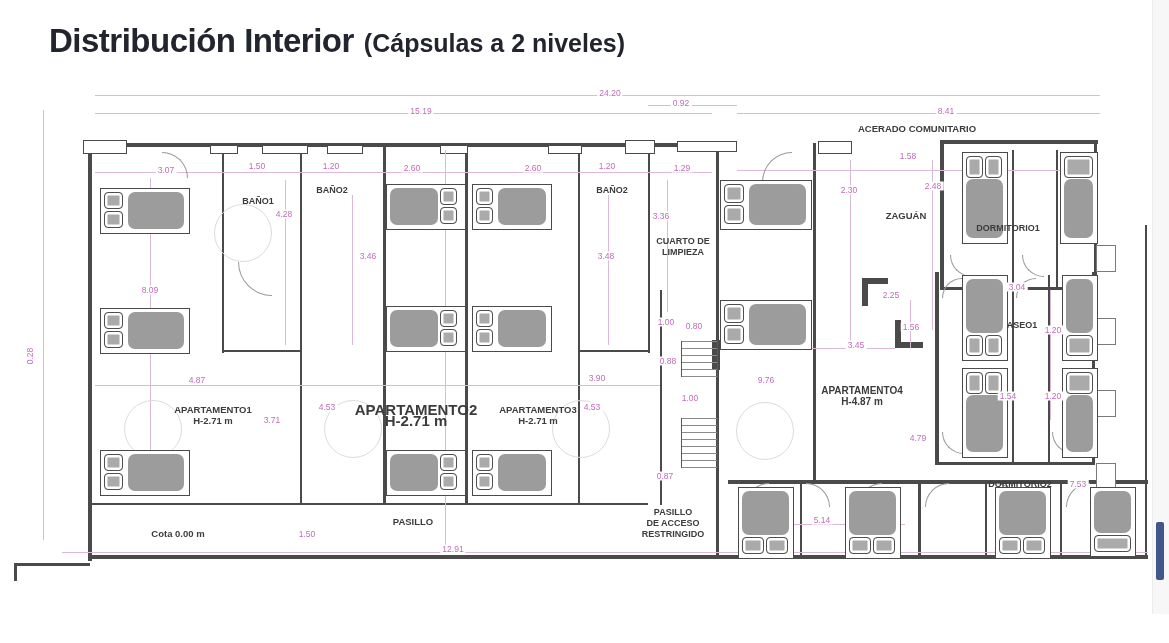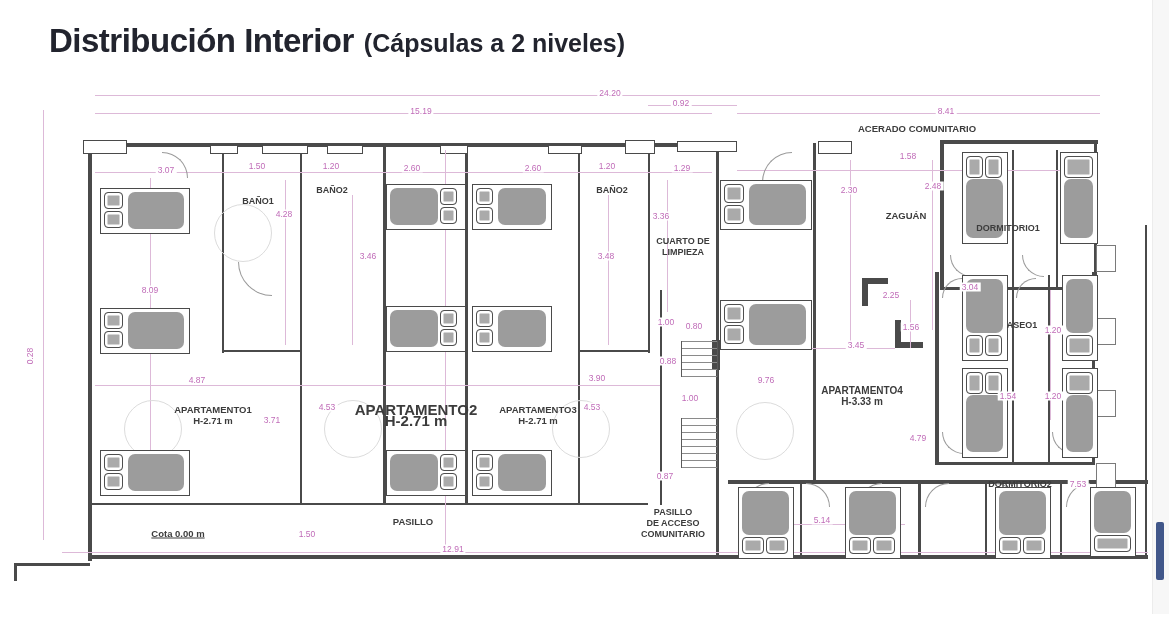--- a/index.html
+++ b/index.html
@@ -269,40 +269,40 @@
       <div class="room-label" style="left: 416px; top: 415px; font-size: 15px;">
         <div>APARTAMENTO2</div>
         <div>H-2.71 m</div>
       </div>
       <div class="room-label" style="left: 538px; top: 415px; font-size: 9.5px;">
         <div>APARTAMENTO3</div>
         <div>H-2.71 m</div>
       </div>
       <div class="room-label" style="left: 862px; top: 396px; font-size: 10px;">
         <div>APARTAMENTO4</div>
-        <div>H-3.33 m</div>
+        <div>H-4.87 m</div>
       </div>
       <div class="room-label" style="left: 1008px; top: 228px; font-size: 9px;">
         <div>DORMITORIO1</div>
       </div>
       <div class="room-label" style="left: 1022px; top: 325px; font-size: 9px;">
         <div>ASEO1</div>
       </div>
       <div class="room-label" style="left: 1020px; top: 484px; font-size: 9px;">
         <div>DORMITORIO2</div>
       </div>
       <div class="room-label" style="left: 413px; top: 521px; font-size: 9.5px;">
         <div>PASILLO</div>
       </div>
       <div class="room-label" style="left: 673px; top: 523px; font-size: 9px;">
         <div>PASILLO</div>
         <div>DE ACCESO</div>
-        <div>COMUNITARIO</div>
-      </div>
-      <div class="room-label" style="left: 178px; top: 533px; font-size: 9.5px; text-decoration: underline;">
+        <div>RESTRINGIDO</div>
+      </div>
+      <div class="room-label" style="left: 178px; top: 533px; font-size: 9.5px;">
         <div>Cota 0.00 m</div>
       </div>
       <div class="dim" style="left: 610px; top: 93px;">24.20</div>
       <div class="dim" style="left: 421px; top: 111px;">15.19</div>
       <div class="dim" style="left: 681px; top: 103px;">0.92</div>
       <div class="dim" style="left: 946px; top: 111px;">8.41</div>
       <div class="dim" style="left: 166px; top: 170px;">3.07</div>
       <div class="dim" style="left: 257px; top: 166px;">1.50</div>
       <div class="dim" style="left: 331px; top: 166px;">1.20</div>
       <div class="dim" style="left: 412px; top: 168px;">2.60</div>
@@ -311,21 +311,21 @@
       <div class="dim" style="left: 682px; top: 168px;">1.29</div>
       <div class="dim" style="left: 908px; top: 156px;">1.58</div>
       <div class="dim" style="left: 849px; top: 190px;">2.30</div>
       <div class="dim" style="left: 933px; top: 186px;">2.48</div>
       <div class="dim" style="left: 284px; top: 214px;">4.28</div>
       <div class="dim" style="left: 661px; top: 216px;">3.36</div>
       <div class="dim" style="left: 368px; top: 256px;">3.46</div>
       <div class="dim" style="left: 606px; top: 256px;">3.48</div>
       <div class="dim" style="left: 150px; top: 290px;">8.09</div>
       <div class="dim" style="left: 891px; top: 295px;">2.25</div>
-      <div class="dim" style="left: 970px; top: 287px;">3.04</div>
+      <div class="dim" style="left: 1017px; top: 287px;">3.04</div>
       <div class="dim" style="left: 666px; top: 322px;">1.00</div>
       <div class="dim" style="left: 694px; top: 326px;">0.80</div>
       <div class="dim" style="left: 911px; top: 327px;">1.56</div>
       <div class="dim" style="left: 1053px; top: 330px;">1.20</div>
       <div class="dim" style="left: 856px; top: 345px;">3.45</div>
       <div class="dim" style="left: 668px; top: 361px;">0.88</div>
       <div class="dim" style="left: 766px; top: 380px;">9.76</div>
       <div class="dim" style="left: 197px; top: 380px;">4.87</div>
       <div class="dim" style="left: 597px; top: 378px;">3.90</div>
       <div class="dim" style="left: 690px; top: 398px;">1.00</div>

